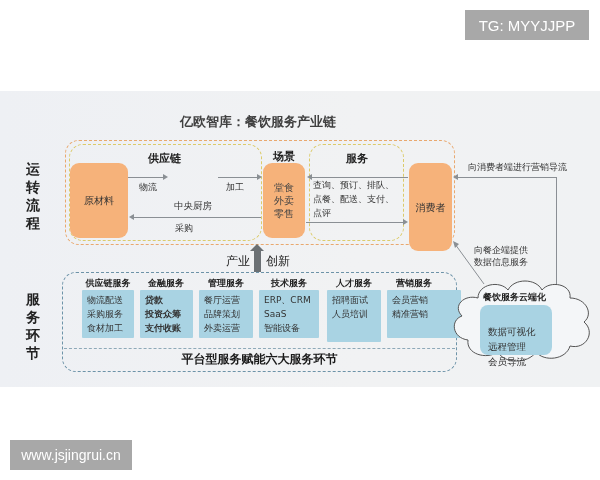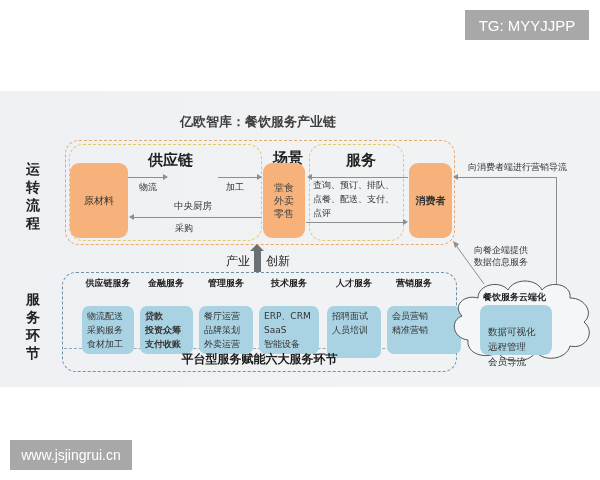--- a/index.html
+++ b/index.html
@@ -19,37 +19,37 @@
   .side-label { font-size: 14px; font-weight: bold; color: #222; width: 18px; line-height: 18px; text-align: center; }
 
   .outer-orange { left: 65px; top: 140px; width: 390px; height: 105px; border: 1.5px dashed #e9a86e; border-radius: 14px; }
   .inner-yellow { border: 1.5px dashed #dccb6a; border-radius: 14px; }
   .supply { left: 69px; top: 144px; width: 193px; height: 97px; }
   .service { left: 309px; top: 144px; width: 95px; height: 97px; }
 
   .orange-box { background: #f6b27a; border-radius: 9px; display: flex; align-items: center; justify-content: center; text-align: center; font-size: 10px; color: #333; line-height: 13px; }
   .raw { left: 70px; top: 163px; width: 58px; height: 75px; }
   .scene { left: 263px; top: 163px; width: 42px; height: 75px; color: #444; }
-  .consumer { left: 409px; top: 163px; width: 43px; height: 75px; font-weight: bold; }
+  .consumer { left: 409px; top: 163px; width: 43px; height: 88px; }
 
   .lbl { font-size: 9px; color: #333; white-space: nowrap; }
-  .lbl-b { font-size: 15px; font-weight: bold; color: #222; white-space: nowrap; }
+  .lbl-b { font-size: 11px; font-weight: bold; color: #222; white-space: nowrap; }
 
   .line { position: absolute; background: #8a8f94; }
 
   .service-text { left: 313px; top: 178px; width: 92px; font-size: 9px; line-height: 14px; color: #333; }
 
   .arrow-up { left: 254px; top: 250px; width: 7px; height: 22px; background: #6b7074; }
   .arrow-up::before { content: ""; position: absolute; left: -4px; top: -6px; border-left: 7.5px solid transparent; border-right: 7.5px solid transparent; border-bottom: 7px solid #6b7074; }
   .industry { font-size: 12px; color: #222; }
 
   .blue-outer { left: 62px; top: 272px; width: 395px; height: 100px; border: 1.5px dashed #6d93a8; border-radius: 14px; }
   .blue-divider { left: 64px; top: 348px; width: 391px; border-top: 1px dashed #8ea9b8; }
   .svc-head { font-size: 9px; font-weight: bold; color: #222; text-align: center; white-space: nowrap; }
-  .svc-box { background: #a9d3e3; border-radius: 7px; font-size: 9px; line-height: 14px; color: #333; padding: 3px 5px; margin-top: 16px; }
+  .svc-box { background: #a9d3e3; border-radius: 1px; font-size: 9px; line-height: 14px; color: #333; padding: 3px 5px; }
   .platform { left: 62px; top: 351px; width: 395px; text-align: center; font-size: 12px; font-weight: bold; color: #1a1a1a; }
 
   .cloud-title { font-size: 9px; font-weight: bold; color: #222; white-space: nowrap; }
   .cloud-box { left: 480px; top: 305px; width: 72px; height: 50px; background: #a9d3e3; border-radius: 8px; font-size: 9.5px; line-height: 15px; color: #333; padding: 19px 8px; }
 </style>
 </head>
 <body>
 
 <div class="wm wm-top">TG: MYYJJPP</div>
 

